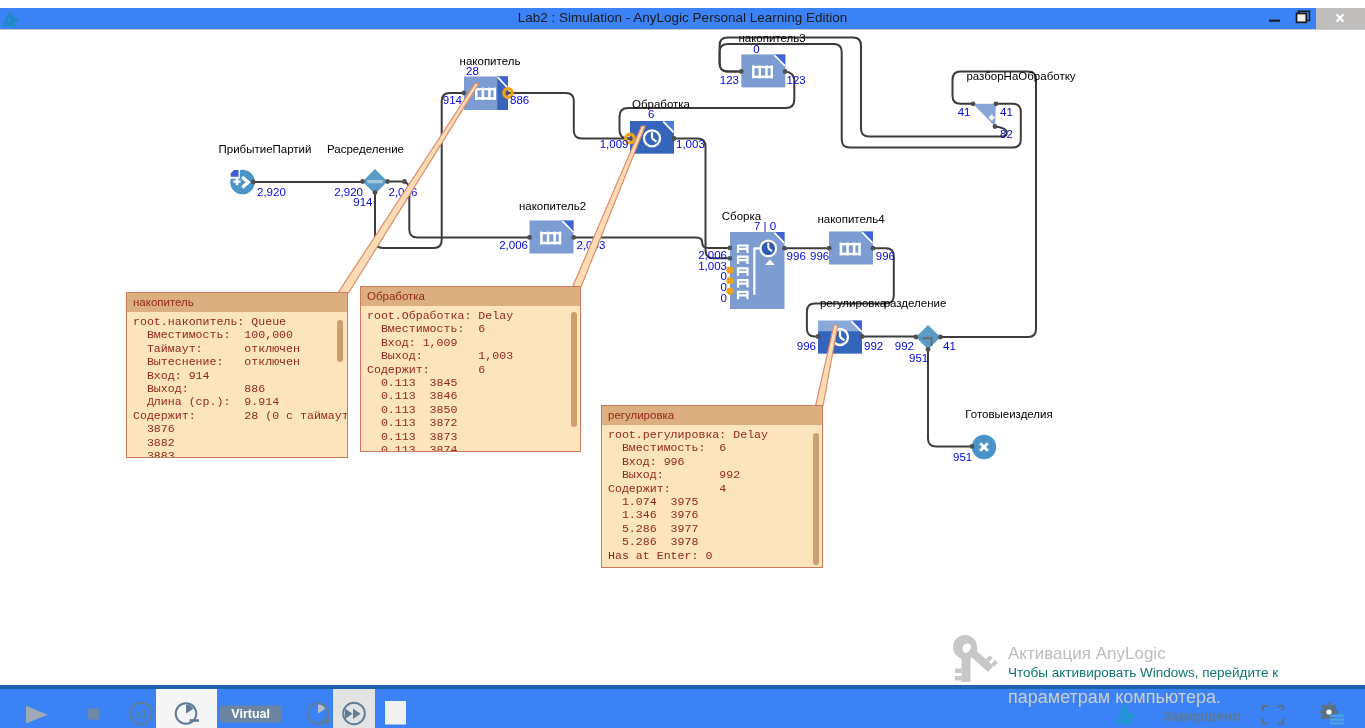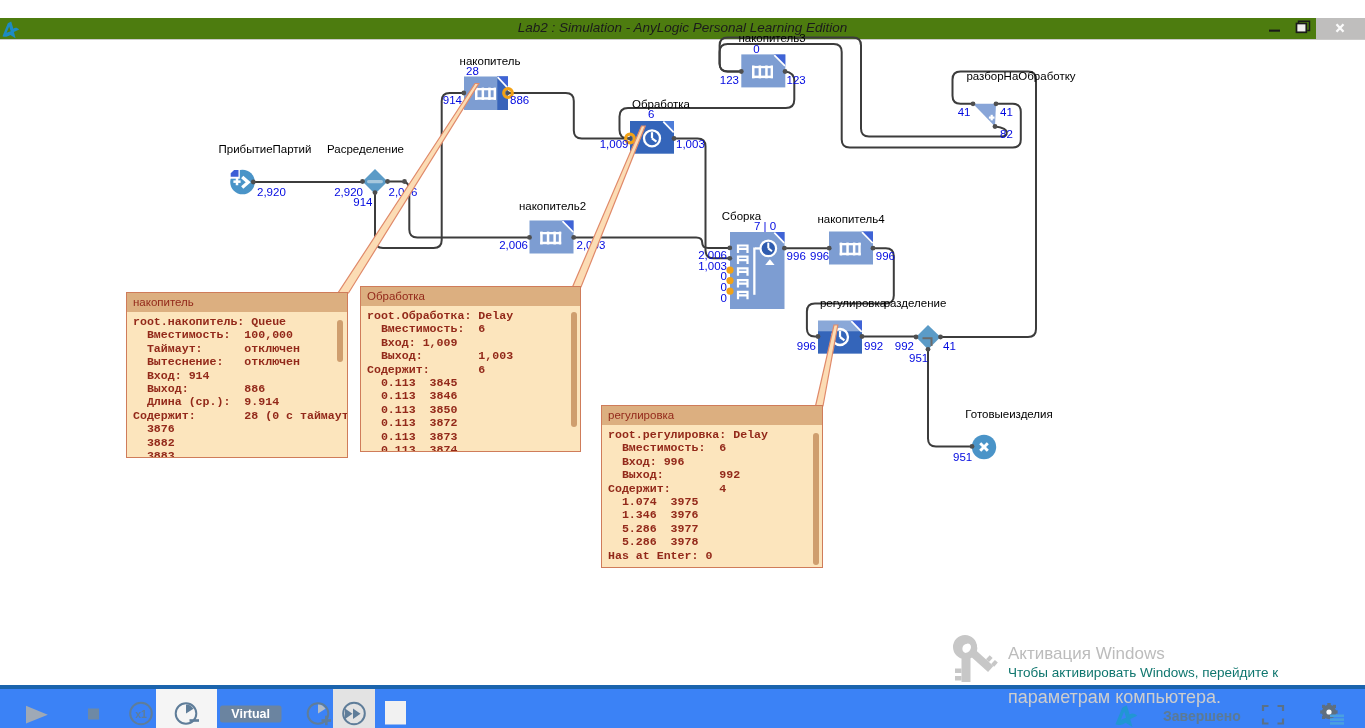--- a/index.html
+++ b/index.html
@@ -1,21 +1,21 @@
 <!DOCTYPE html>
 <html><head>
 <meta charset="utf-8">
 <style>
 html,body{margin:0;padding:0;}
 body{width:1365px;height:728px;overflow:hidden;background:#ffffff;font-family:"Liberation Sans",sans-serif;position:relative;}
-#titlebar{position:absolute;left:0;top:18px;width:1365px;height:21px;background:#4d7c0f;border-bottom:1px solid #cbcac9;font-style:italic;}
+#titlebar{position:absolute;left:0;top:8px;width:1365px;height:21px;background:#3b82f6;border-bottom:1px solid #cbcac9;}
 #title{position:absolute;left:0;top:0;width:100%;text-align:center;font-size:13.5px;color:#1b1b1b;line-height:20px;}
 .tip{position:absolute;background:#fce5bd;border:1px solid #cf7c5a;box-sizing:border-box;overflow:hidden;}
 .tip .hd{height:19px;background:#dcaf80;color:#93291a;font-size:11.5px;line-height:19px;padding-left:6px;}
-.tip pre{margin:0;padding:3px 0 0 6px;font-family:"Liberation Mono",monospace;font-size:11.6px;line-height:13.4px;color:#93291a;font-weight:bold;}
+.tip pre{margin:0;padding:3px 0 0 6px;font-family:"Liberation Mono",monospace;font-size:11.6px;line-height:13.4px;color:#93291a;}
 .thumb{position:absolute;width:6px;background:#cf9e6e;border-radius:3px;}
 .wm{position:absolute;color:#bcbcbc;}
 #toolbar{position:absolute;left:0;top:689px;width:1365px;height:46px;background:#3b82f6;}
 </style>
 </head>
 <body>
 <div id="titlebar">
  <svg width="20" height="20" style="position:absolute;left:1px;top:1px" viewBox="0 0 20 20">
   <path fill-rule="evenodd" d="M1.5,17.2 L6.8,4.2 L10.2,2.5 L12.4,9.7 C14,8.2 16.4,8.6 18.2,10.5 L12.9,13.1 L14.6,19.2 L9.3,15.9 C6.8,17.7 3.8,18.2 1.5,17.2 Z M5.6,13.8 L8.2,7.4 L9.7,12.2 C8.3,12.6 6.9,13.2 5.6,13.8 Z" fill="#1e8bc3"></path>
  </svg>
@@ -283,21 +283,21 @@
   Вход: 996
   Выход:        992
 Содержит:       4
   1.074  3975
   1.346  3976
   5.286  3977
   5.286  3978
 Has at Enter: 0</pre>
 <div class="thumb" style="left:211px;top:27px;height:132px"></div>
 </div>
-<div class="wm" style="left:1008px;top:644px;font-size:17px;">Активация Windows</div>
+<div class="wm" style="left:1008px;top:644px;font-size:17px;">Активация AnyLogic</div>
 <div class="wm" style="left:1008px;top:665px;font-size:13.5px;color:#0f766e">Чтобы активировать Windows, перейдите к</div>
 <div class="wm" style="left:1008px;top:687px;font-size:18px;color:#cdcdcd;z-index:5">параметрам компьютера.</div>
 <div style="position:absolute;left:0;top:685px;width:1365px;height:4px;background:#1b64ad"></div>
 <div id="toolbar">
 <svg width="1365" height="39" viewBox="0 689 1365 39" style="position:absolute;left:0;top:0">
  <rect x="156" y="689" width="61" height="39" fill="#f5f5f5"></rect>
  <rect x="333" y="689" width="42" height="39" fill="#e3e3e3"></rect>
  <rect x="385" y="701" width="21" height="23.5" fill="#f1f1f1"></rect>
  <polygon points="26,705.8 26,723.6 47.8,714.7" fill="#9fa9b6"></polygon>
  <rect x="88" y="708.5" width="11" height="11" fill="#6e89a5"></rect>

